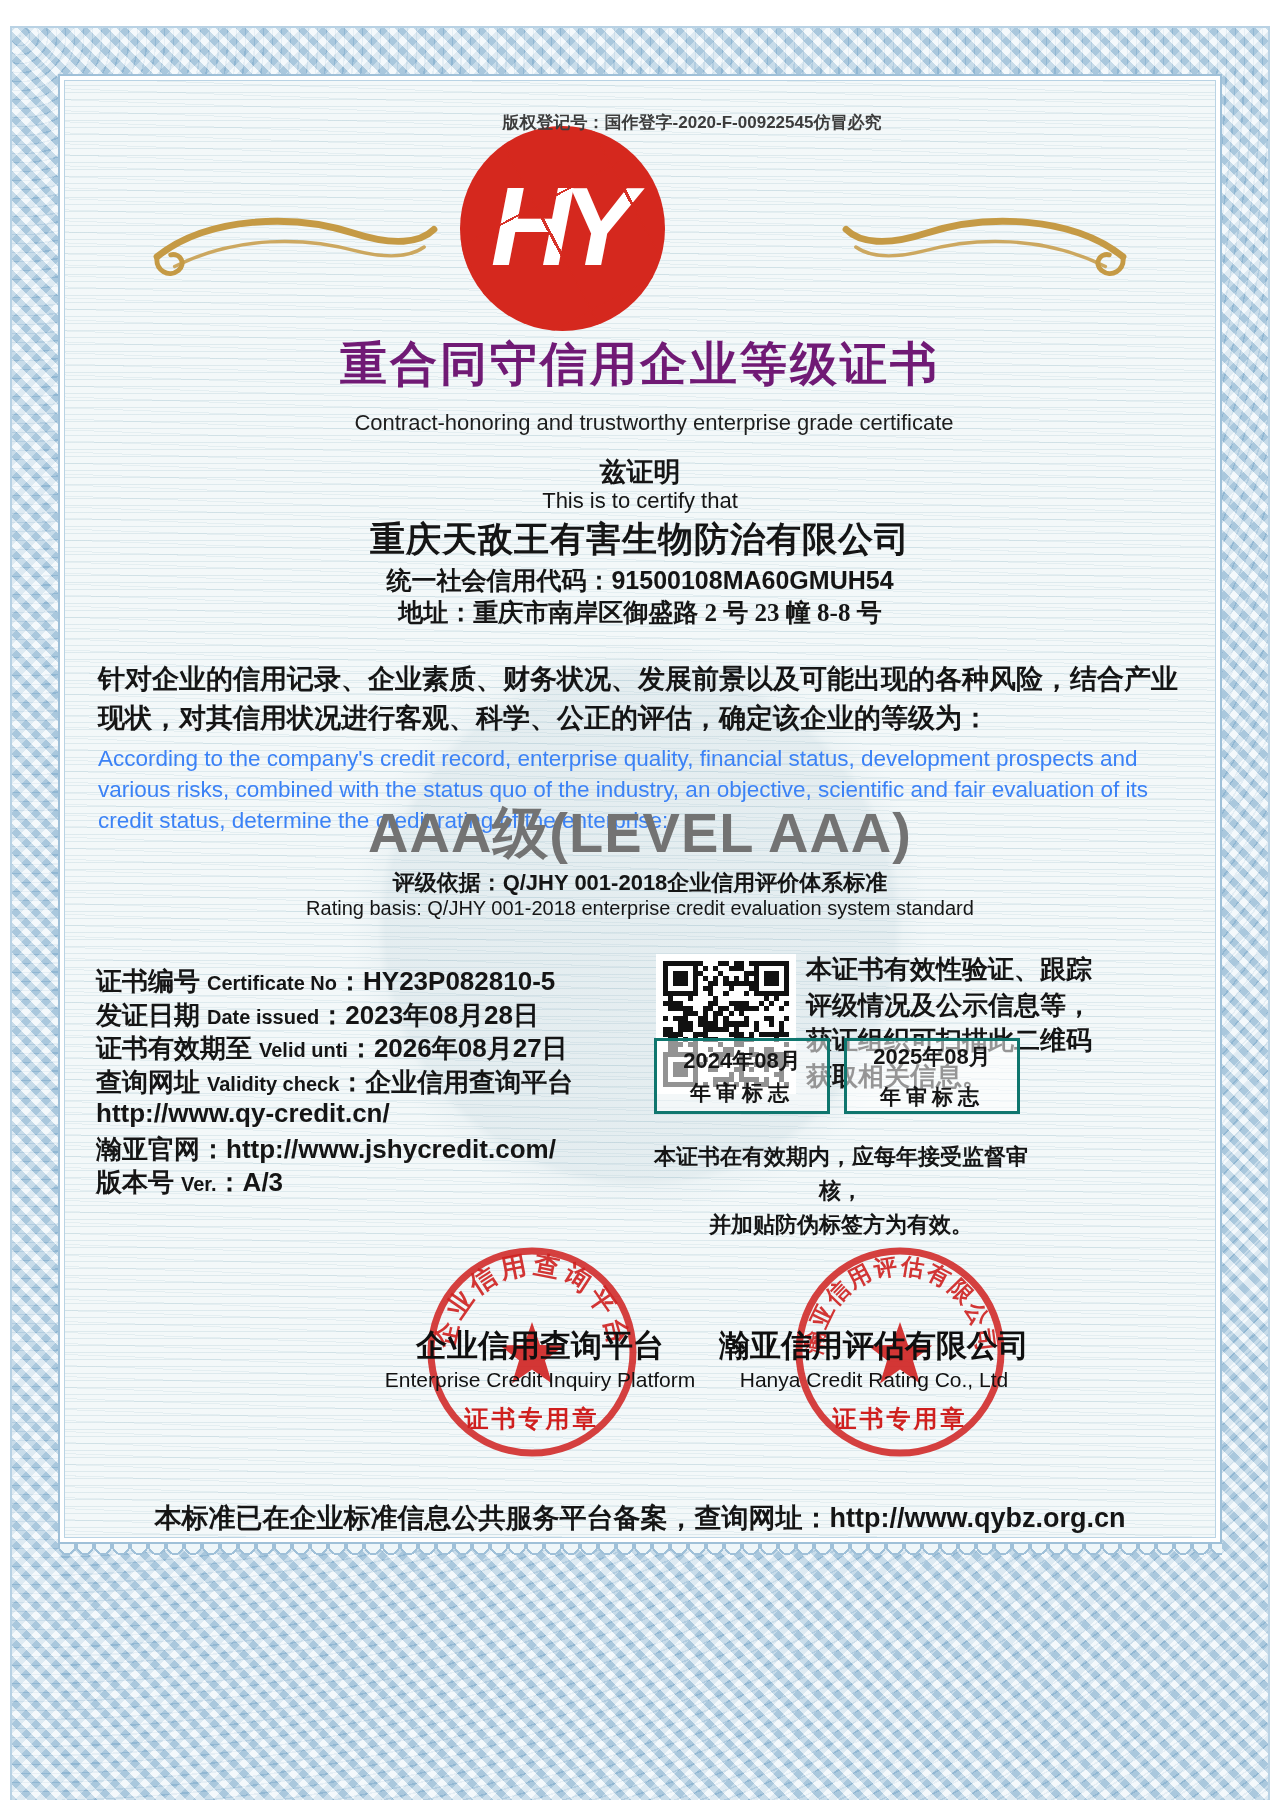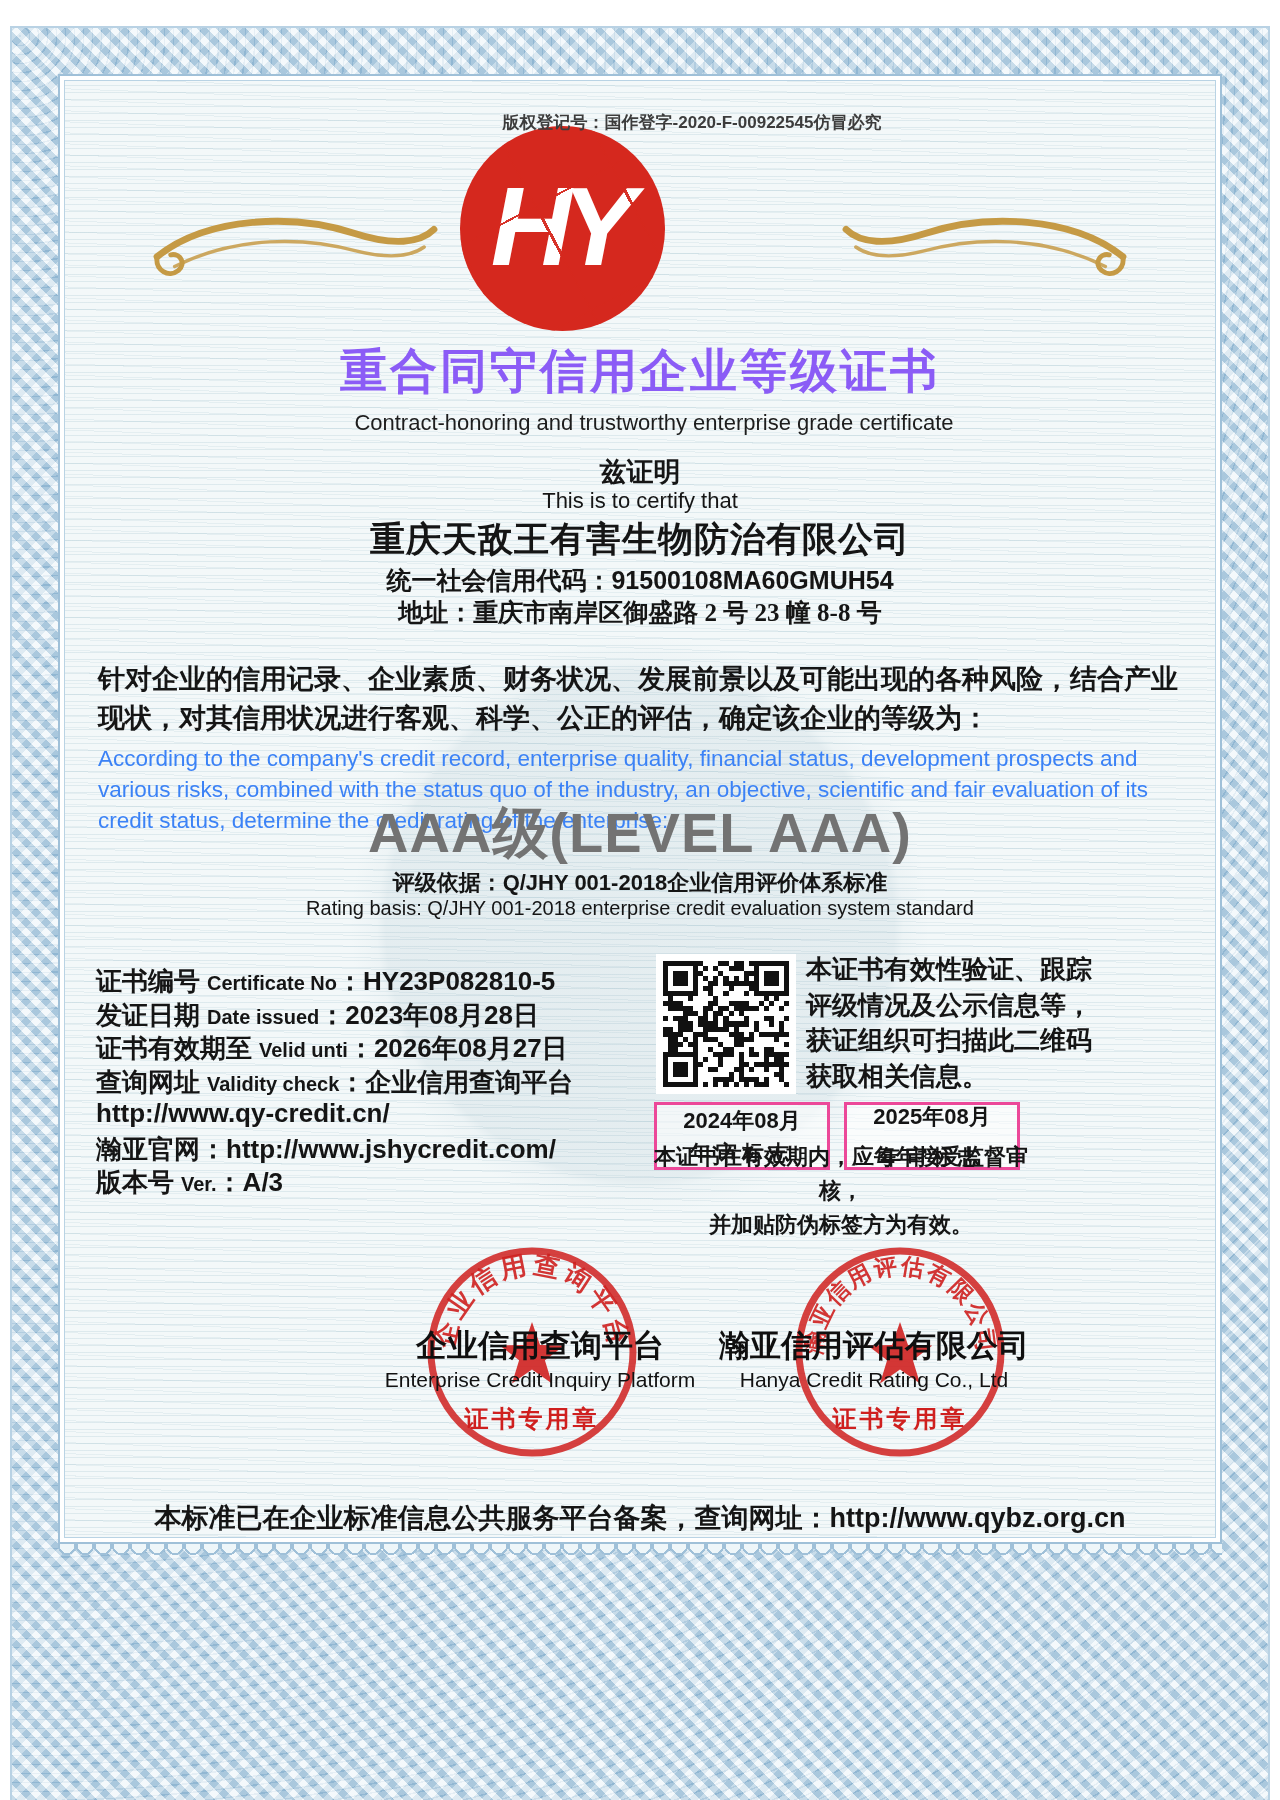--- a/index.html
+++ b/index.html
@@ -52,21 +52,21 @@
     letter-spacing:-10px; transform:translate(-4px,-2px); }
   .logo-cracks { position:absolute; inset:0; border-radius:50%;
     background:
       repeating-linear-gradient(62deg, transparent 0 38px, rgba(213,40,30,.95) 38px 41px, transparent 41px 86px),
       repeating-linear-gradient(-28deg, transparent 0 52px, rgba(213,40,30,.95) 52px 54px, transparent 54px 118px); }
 
   .flourish { top:192px; width:295px; height:78px; }
   .flourish.left { left:148px; }
   .flourish.right { left:837px; transform:scaleX(-1); }
 
-  .title-cn { top:324px; font-size:47px; font-weight:700; letter-spacing:3px; color:#8b5cf6; }
+  .title-cn { top:317px; font-size:47px; font-weight:700; letter-spacing:3px; color:#701a75; }
   .title-en { top:394px; font-size:22px; color:#1d1d1d;padding-left:28px; }
   .certify-cn { top:438px; font-size:27px; font-weight:600; }
   .certify-en { top:472px; font-size:22px; }
   .company { top:500px; font-size:35px; font-weight:800; letter-spacing:1px; }
   .credit-code { top:548px; font-size:25px; font-weight:600; }
   .address { top:580px; font-size:25px; font-weight:600;font-family:Liberation Serif, serif; }
 
   .body-block { left:98px; top:644px; width:1084px; }
   .body-cn { font-size:27px; font-weight:600; line-height:39px; }
   .body-en { font-size:22.5px; line-height:31px; margin-top:5px; color:#3b82f6; }
@@ -84,21 +84,21 @@
   .d-line { font-size:26px; font-weight:600; height:33.5px; white-space:nowrap; }
 
   .qr { left:656px; top:938px; width:140px; height:140px; background:#ffffff; padding:7px; }
   .qr-grid { width:100%; height:100%; display:grid;
     grid-template-columns:repeat(25,1fr); grid-template-rows:repeat(25,1fr); }
   .qr-cell.on { background:#111; }
 
   .qr-note { left:806px; top:936px; width:380px; }
   .qr-note div { font-size:26px; font-weight:600; line-height:35.5px; }
 
-  .annual-box { top:1086px; width:176px; height:68px; border:3px solid #ec4899;
+  .annual-box { top:1022px; width:176px; height:76px; border:3px solid #0f766e;
     background:rgba(255,255,255,.55); display:flex; flex-direction:column;
     align-items:center; justify-content:center; }
   .annual-box.b1 { left:654px; } .annual-box.b2 { left:844px;gap:8px; }
   .annual-line1 { font-size:22px; font-weight:600; }
   .annual-line2 { font-size:21px; font-weight:600; letter-spacing:5px; margin-top:3px; }
 
   .supervision { left:648px; top:1124px; width:386px; text-align:center; }
   .supervision div { font-size:22px; font-weight:600; line-height:34px; }
 
   .seal { top:1228px; width:216px; height:216px; z-index:5; }

